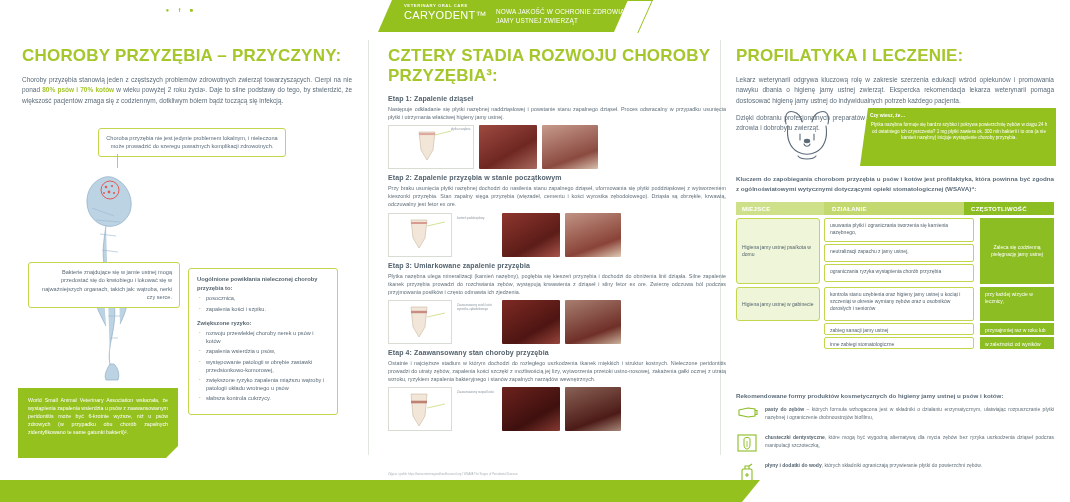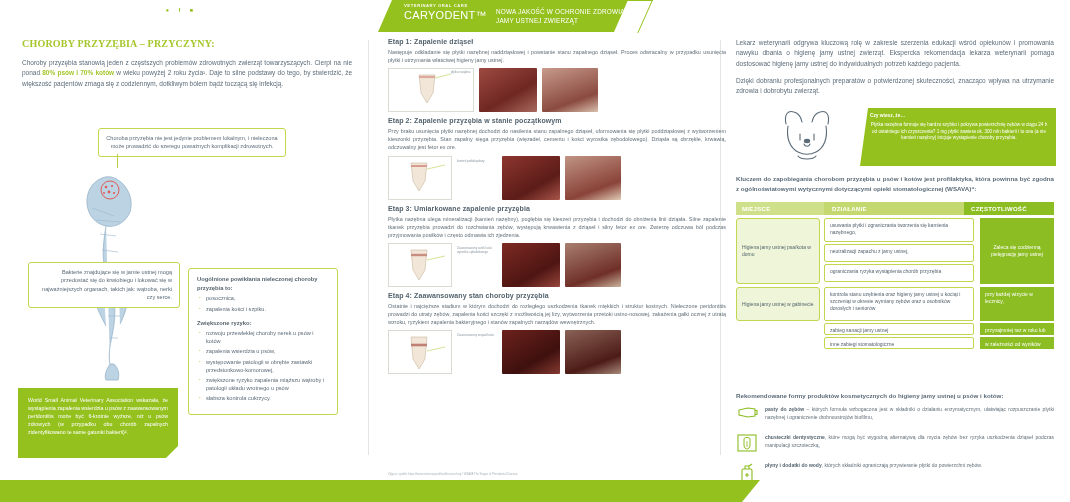--- a/index.html
+++ b/index.html
@@ -30,22 +30,22 @@
   .col{position:absolute;top:38px;}
   .col-l{left:22px;width:330px;}
   .col-m{left:388px;width:338px;}
   .col-r{left:736px;width:318px;}
 
   .divider{position:absolute;top:40px;width:1px;height:415px;background:#e2e6e0;}
   .div1{left:368px;}
   .div2{left:720px;}
 
   h2.section{
-    margin:0 0 9px 0;font-size:10px;font-weight:700;letter-spacing:.2px;
-    color:#a5c72c;text-transform:uppercase;font-family:Liberation Serif, serif;
+    margin:8px 0 9px 0;font-size:17px;font-weight:700;letter-spacing:.2px;
+    color:#a5c72c;text-transform:uppercase;
   }
   .col-r h2.section{color:#a5c72c;}
   p.body{margin:0 0 7px 0;font-size:6.5px;line-height:1.58;text-align:justify;color:#5b6b78;}
   .hl{color:#a5c72c;font-weight:700;}
 
   
   .callout{
     position:absolute;border:1px solid #c3d64e;border-radius:3px;background:#fff;
     font-size:5.6px;line-height:1.5;color:#5b6b78;padding:5px 7px;box-sizing:border-box;
   }
@@ -199,20 +199,21 @@
       <li>zapalenia wsierdzia u psów,</li>
       <li>występowanie patologii w obrębie zastawki przedsionkowo-komorowej,</li>
       <li>zwiększone ryzyko zapalenia miąższu wątroby i patologii układu wrotnego u psów</li>
       <li>słabsza kontrola cukrzycy.</li>
     </ul>
   </div>
 
   <div class="green-box">World Small Animal Veterinary Association wskazała, że wystąpienia zapalenia wsierdzia u psów z zaawansowanym peridontitis może być 6-krotnie wyższe, niż u psów zdrowych (w przypadku obu chorób zapalnych zidentyfikowano te same gatunki bakterii)².</div>
 
   <div class="col col-m">
+    <h2 class="section">CZTERY STADIA ROZWOJU CHOROBY PRZYZĘBIA³:</h2>
 
     <div class="stage">
       <h3>Etap 1: Zapalenie dziąseł</h3>
       <p>Następuje odkładanie się płytki nazębnej naddziąsłowej i powstanie stanu zapalnego dziąseł. Proces odwracalny w przypadku usunięcia płytki i utrzymania właściwej higieny jamy ustnej.</p>
       <div class="imgrow">
         <div class="dia">
           <svg width="86" height="44" viewBox="0 0 86 44">
               <g fill="#f1e6d8" stroke="#c9b79f" stroke-width="0.6">
                 <path d="M30 6 L46 6 L44 24 L38 34 L32 24 Z"></path>
               </g>
@@ -280,20 +281,21 @@
         <div class="lbl">Zaawansowany rozpad kości</div>
         <div class="photo" style="background:linear-gradient(150deg,#6d221d,#3e100e 65%,#853a31);"></div>
         <div class="photo ph2" style="background:linear-gradient(160deg,#8a6256,#4d1b17 70%,#a8897a);"></div>
       </div>
     </div>
   </div>
 
   <div class="footnote">Zdjęcia i grafiki: https://www.veterinaryoralhealthcouncil.org / WSAVA The Stages of Periodontal Disease³</div>
 
   <div class="col col-r">
+    <h2 class="section">PROFILATYKA I LECZENIE:</h2>
     <p class="body">Lekarz weterynarii odgrywa kluczową rolę w zakresie szerzenia edukacji wśród opiekunów i promowania nawyku dbania o higienę jamy ustnej zwierząt. Ekspercka rekomendacja lekarza weterynarii pomaga dostosować higienę jamy ustnej do indywidualnych potrzeb każdego pacjenta.</p>
     <p class="body">Dzięki dobraniu profesjonalnych preparatów o potwierdzonej skuteczności, znacząco wpływa na utrzymanie zdrowia i dobrobytu zwierząt.</p>
   </div>
 
   <div class="dog-icon">
     <svg width="74" height="62" viewBox="0 0 74 62">
       <g fill="none" stroke="#5b6b78" stroke-width="1.1" stroke-linecap="round">
         <path d="M16 20 C14 10 18 6 24 8 C28 9 31 13 32 18"></path>
         <path d="M58 20 C60 10 56 6 50 8 C46 9 43 13 42 18"></path>
         <path d="M18 22 C16 34 20 44 28 48 C34 51 40 51 46 48 C54 44 58 34 56 22"></path>

